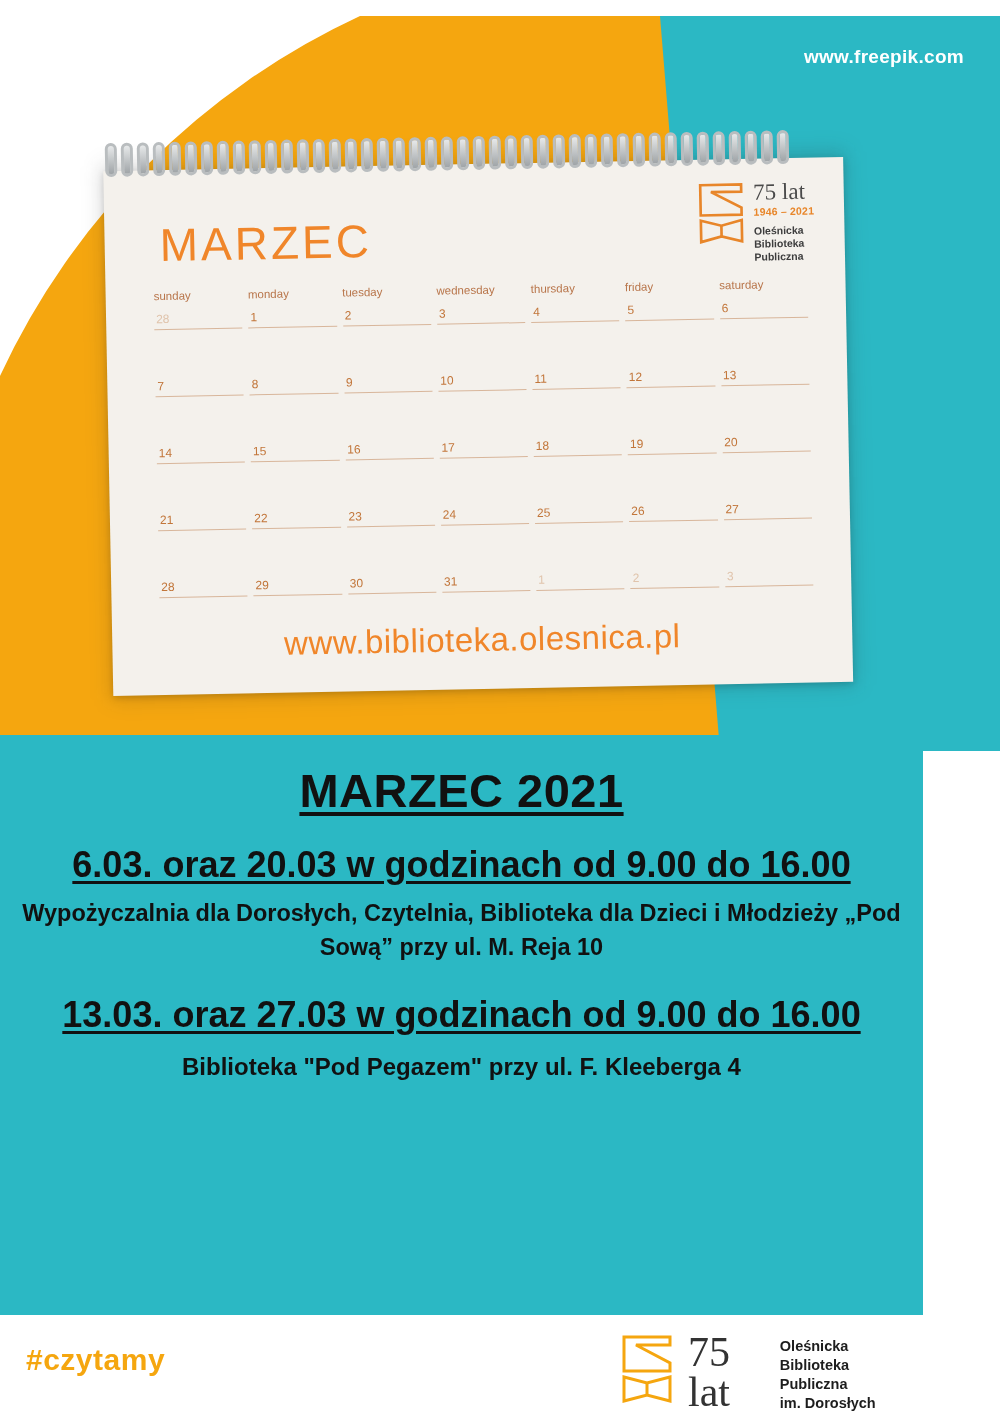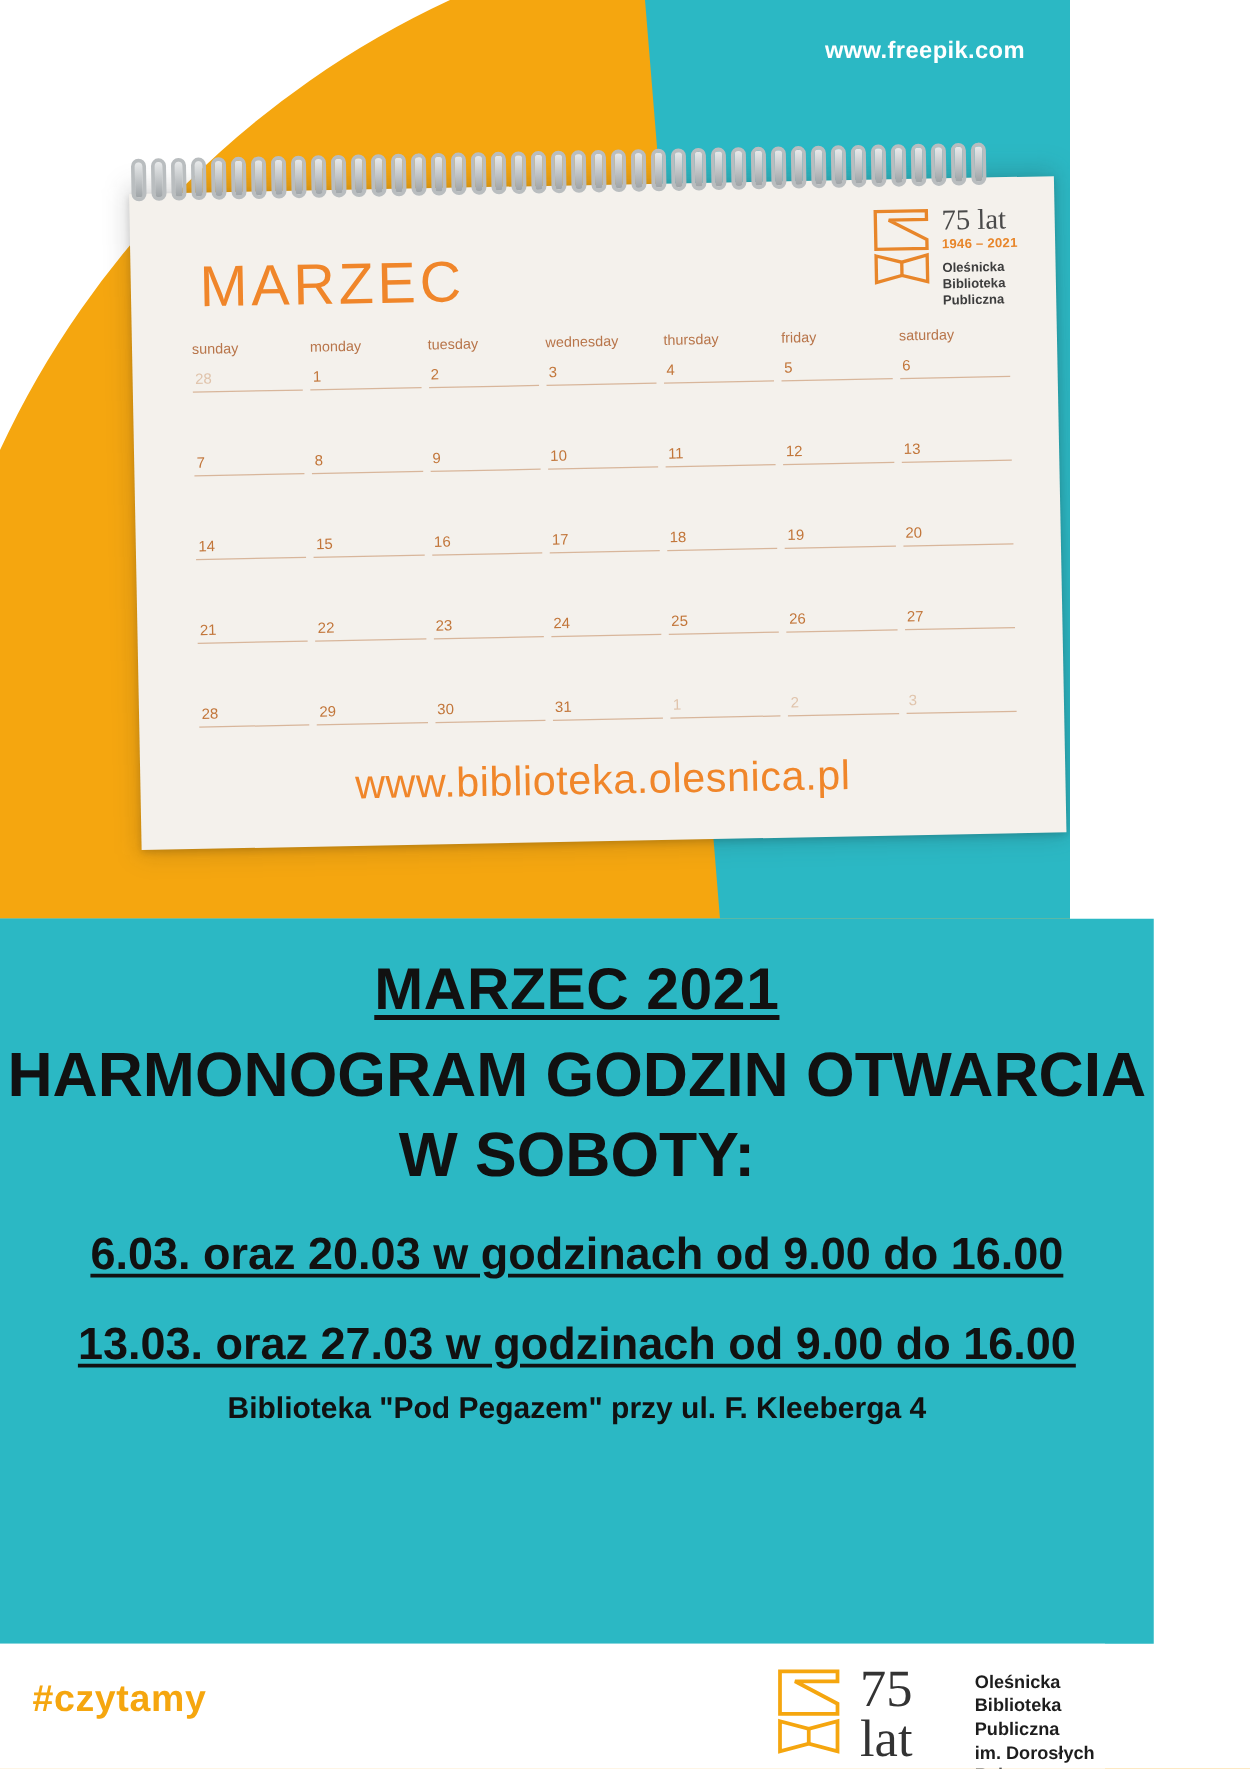--- a/index.html
+++ b/index.html
@@ -11,22 +11,22 @@
     height: 1415px;
     font-family: "Liberation Sans", sans-serif;
     background: #ffffff;
     overflow: hidden;
     position: relative;
   }
 
   
   .hero {
     position: absolute;
-    left: 0; top: 0;
-    width: 856px; height: 735px;
+    left: 0; top: 16px;
+    width: 1000px; height: 735px;
     background: #2bb8c4;
     overflow: hidden;
   }
   
   .hero-yellow {
     position: absolute;
     left: 0; top: 0;
     width: 1000px; height: 735px;
     background: #f5a60f;
     clip-path: polygon(0 0, 720px 0, 880px 460px, 1000px 735px, 0 735px);
@@ -454,23 +454,23 @@
         <div class="ring"></div>
       <div class="ring"></div>
         <div class="ring"></div>
       <div class="ring"></div>
     </div>
   </div>
 </div>
 
 <div class="panel">
   <h1>MARZEC 2021</h1>
-  <h2>HARMONOGRAM GODZIN OTWARCIA W SOBOTY:</h2>
 
   <div class="row-hours">6.03. oraz 20.03 w godzinach od 9.00 do 16.00</div>
+  <div class="row-where">Wypożyczalnia dla Dorosłych, Czytelnia, Biblioteka dla Dzieci i Młodzieży „Pod Sową”  przy ul. M. Reja 10</div>
 
   <div class="row-hours second">13.03. oraz 27.03 w godzinach od 9.00 do 16.00</div>
   <div class="row-where second">Biblioteka "Pod Pegazem" przy ul. F. Kleeberga 4</div>
 </div>
 
 <div class="footer">
   <div class="hashtag">#czytamy</div>
 
   <div class="footer-logo">
     <div class="footer-mark">

